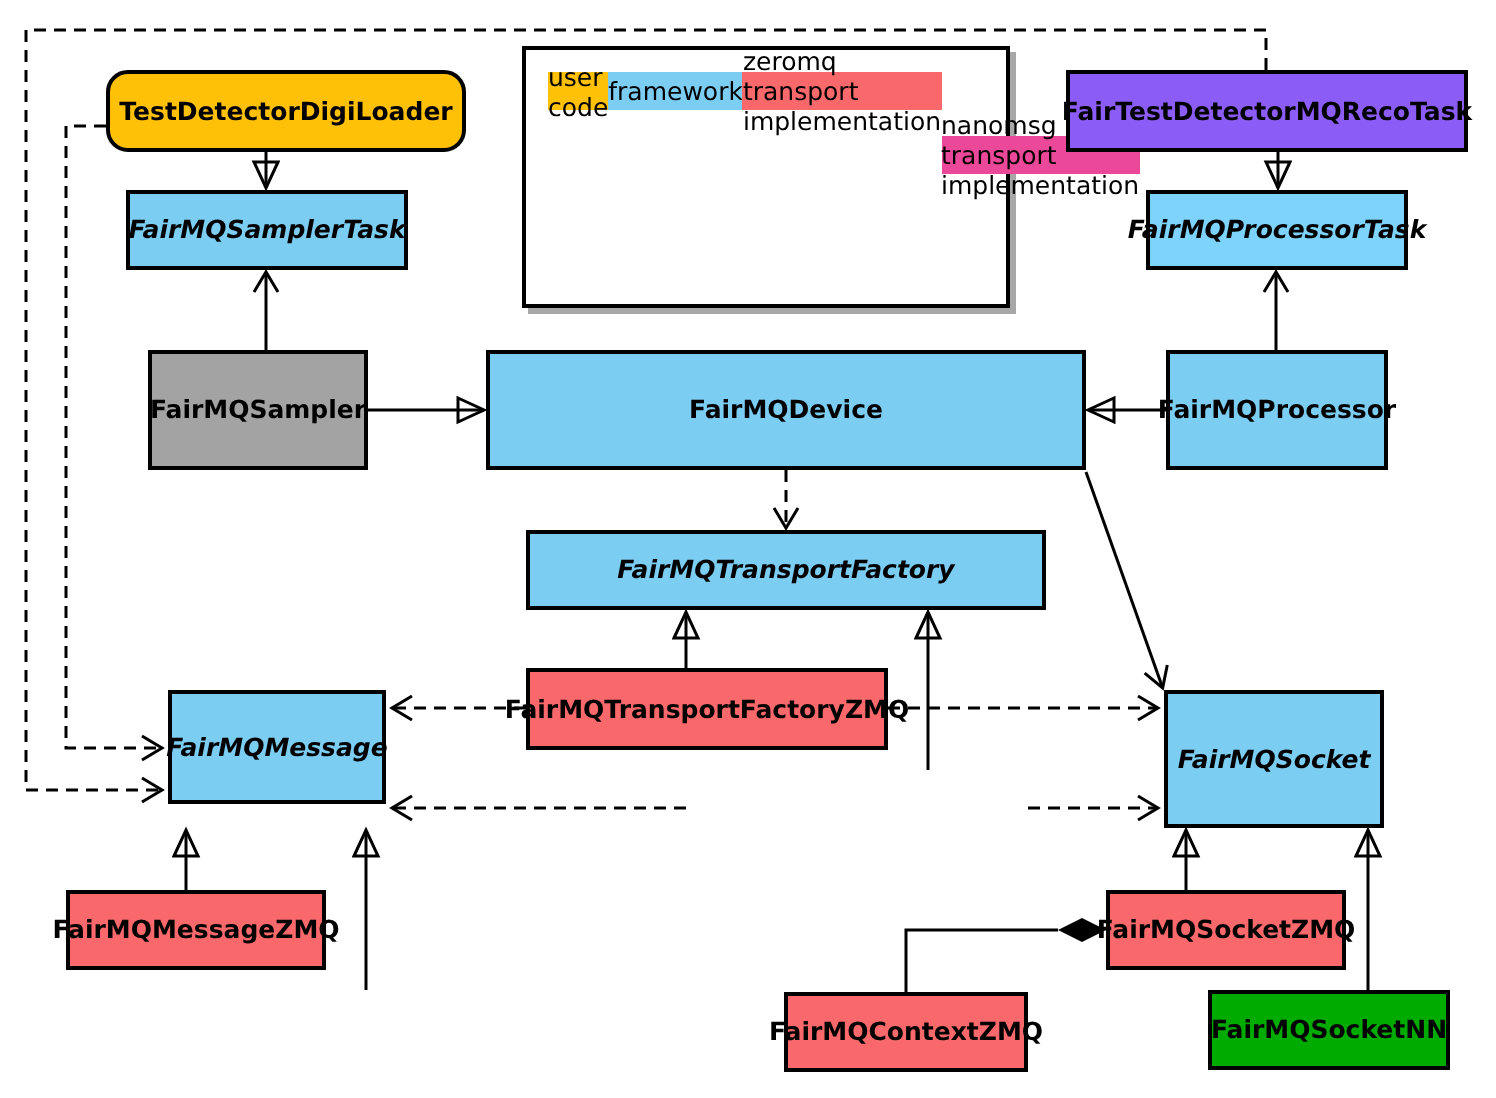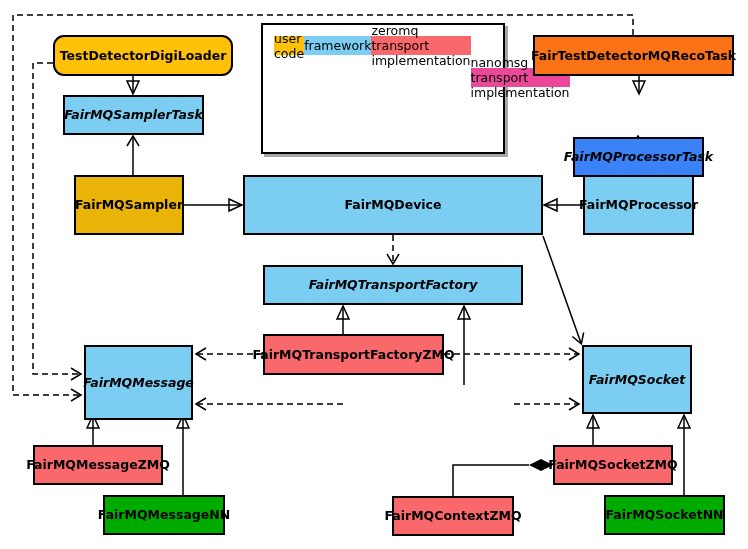--- a/index.html
+++ b/index.html
@@ -73,68 +73,65 @@
     <div class="legend-row" style="background-color: rgb(255, 193, 7);">user code</div>
     <div class="legend-row" style="background-color: rgb(124, 205, 242);">framework</div>
     <div class="legend-row" style="background-color: rgb(249, 105, 108);">zeromq transport implementation</div>
     <div class="legend-row" style="background-color: #ec4899; margin-top: 32px;">nanomsg transport implementation</div>
   </div>
 
   <div class="node" style="left: 53px; top: 35px; width: 180px; height: 41px; background-color: rgb(255, 193, 7); border-radius: 11px;">
     <span>TestDetectorDigiLoader</span>
   </div>
 
-  <div class="node" style="left: 533px; top: 35px; width: 201px; height: 41px; background-color: #f97316;">
+  <div class="node" style="left: 533px; top: 35px; width: 201px; height: 41px; background-color: #8b5cf6;">
     <span>FairTestDetectorMQRecoTask</span>
   </div>
 
   <div class="node abstract" style="left: 63px; top: 95px; width: 141px; height: 40px; background-color: rgb(124, 205, 242);">
     <span>FairMQSamplerTask</span>
   </div>
 
-  <div class="node abstract" style="left: 573px; top: 95px; width: 131px; height: 40px; background-color: #3b82f6; margin-top: 42px;">
+  <div class="node abstract" style="left: 573px; top: 95px; width: 131px; height: 40px; background-color: #7dd3fc;">
     <span>FairMQProcessorTask</span>
   </div>
 
-  <div class="node" style="left: 74px; top: 175px; width: 110px; height: 60px; background-color: #eab308;">
+  <div class="node" style="left: 74px; top: 175px; width: 110px; height: 60px; background-color: #a3a3a3;">
     <span>FairMQSampler</span>
   </div>
 
   <div class="node" style="left: 243px; top: 175px; width: 300px; height: 60px; background-color: rgb(124, 205, 242);">
     <span>FairMQDevice</span>
   </div>
 
   <div class="node" style="left: 583px; top: 175px; width: 111px; height: 60px; background-color: rgb(124, 205, 242);">
     <span>FairMQProcessor</span>
   </div>
 
   <div class="node abstract" style="left: 263px; top: 265px; width: 260px; height: 40px; background-color: rgb(124, 205, 242); font-style: italic;">
     <span>FairMQTransportFactory</span>
   </div>
 
   <div class="node" style="left: 263px; top: 334px; width: 181px; height: 41px; background-color: rgb(249, 105, 108);">
     <span>FairMQTransportFactoryZMQ</span>
   </div>
 
 
-  <div class="node abstract" style="left: 84px; top: 345px; width: 109px; height: 75px; background-color: rgb(124, 205, 242);">
+  <div class="node abstract" style="left: 84px; top: 345px; width: 109px; height: 57px; background-color: rgb(124, 205, 242);">
     <span>FairMQMessage</span>
   </div>
 
   <div class="node" style="left: 33px; top: 445px; width: 130px; height: 40px; background-color: rgb(249, 105, 108);">
     <span>FairMQMessageZMQ</span>
   </div>
 
   <div class="node abstract" style="left: 582px; top: 345px; width: 110px; height: 69px; background-color: rgb(124, 205, 242);">
     <span>FairMQSocket</span>
   </div>
 
-  <div class="node" style="left: 103px; top: 495px; width: 122px; height: 40px; background-color: rgb(0, 171, 0);">
-    <span>FairMQMessageNN</span>
-  </div>
 
   <div class="node" style="left: 392px; top: 496px; width: 122px; height: 40px; background-color: rgb(249, 105, 108);">
     <span>FairMQContextZMQ</span>
   </div>
 
   <div class="node" style="left: 553px; top: 445px; width: 120px; height: 40px; background-color: rgb(249, 105, 108);">
     <span>FairMQSocketZMQ</span>
   </div>
 
   <div class="node" style="left: 604px; top: 495px; width: 121px; height: 40px; background-color: rgb(0, 171, 0);">

